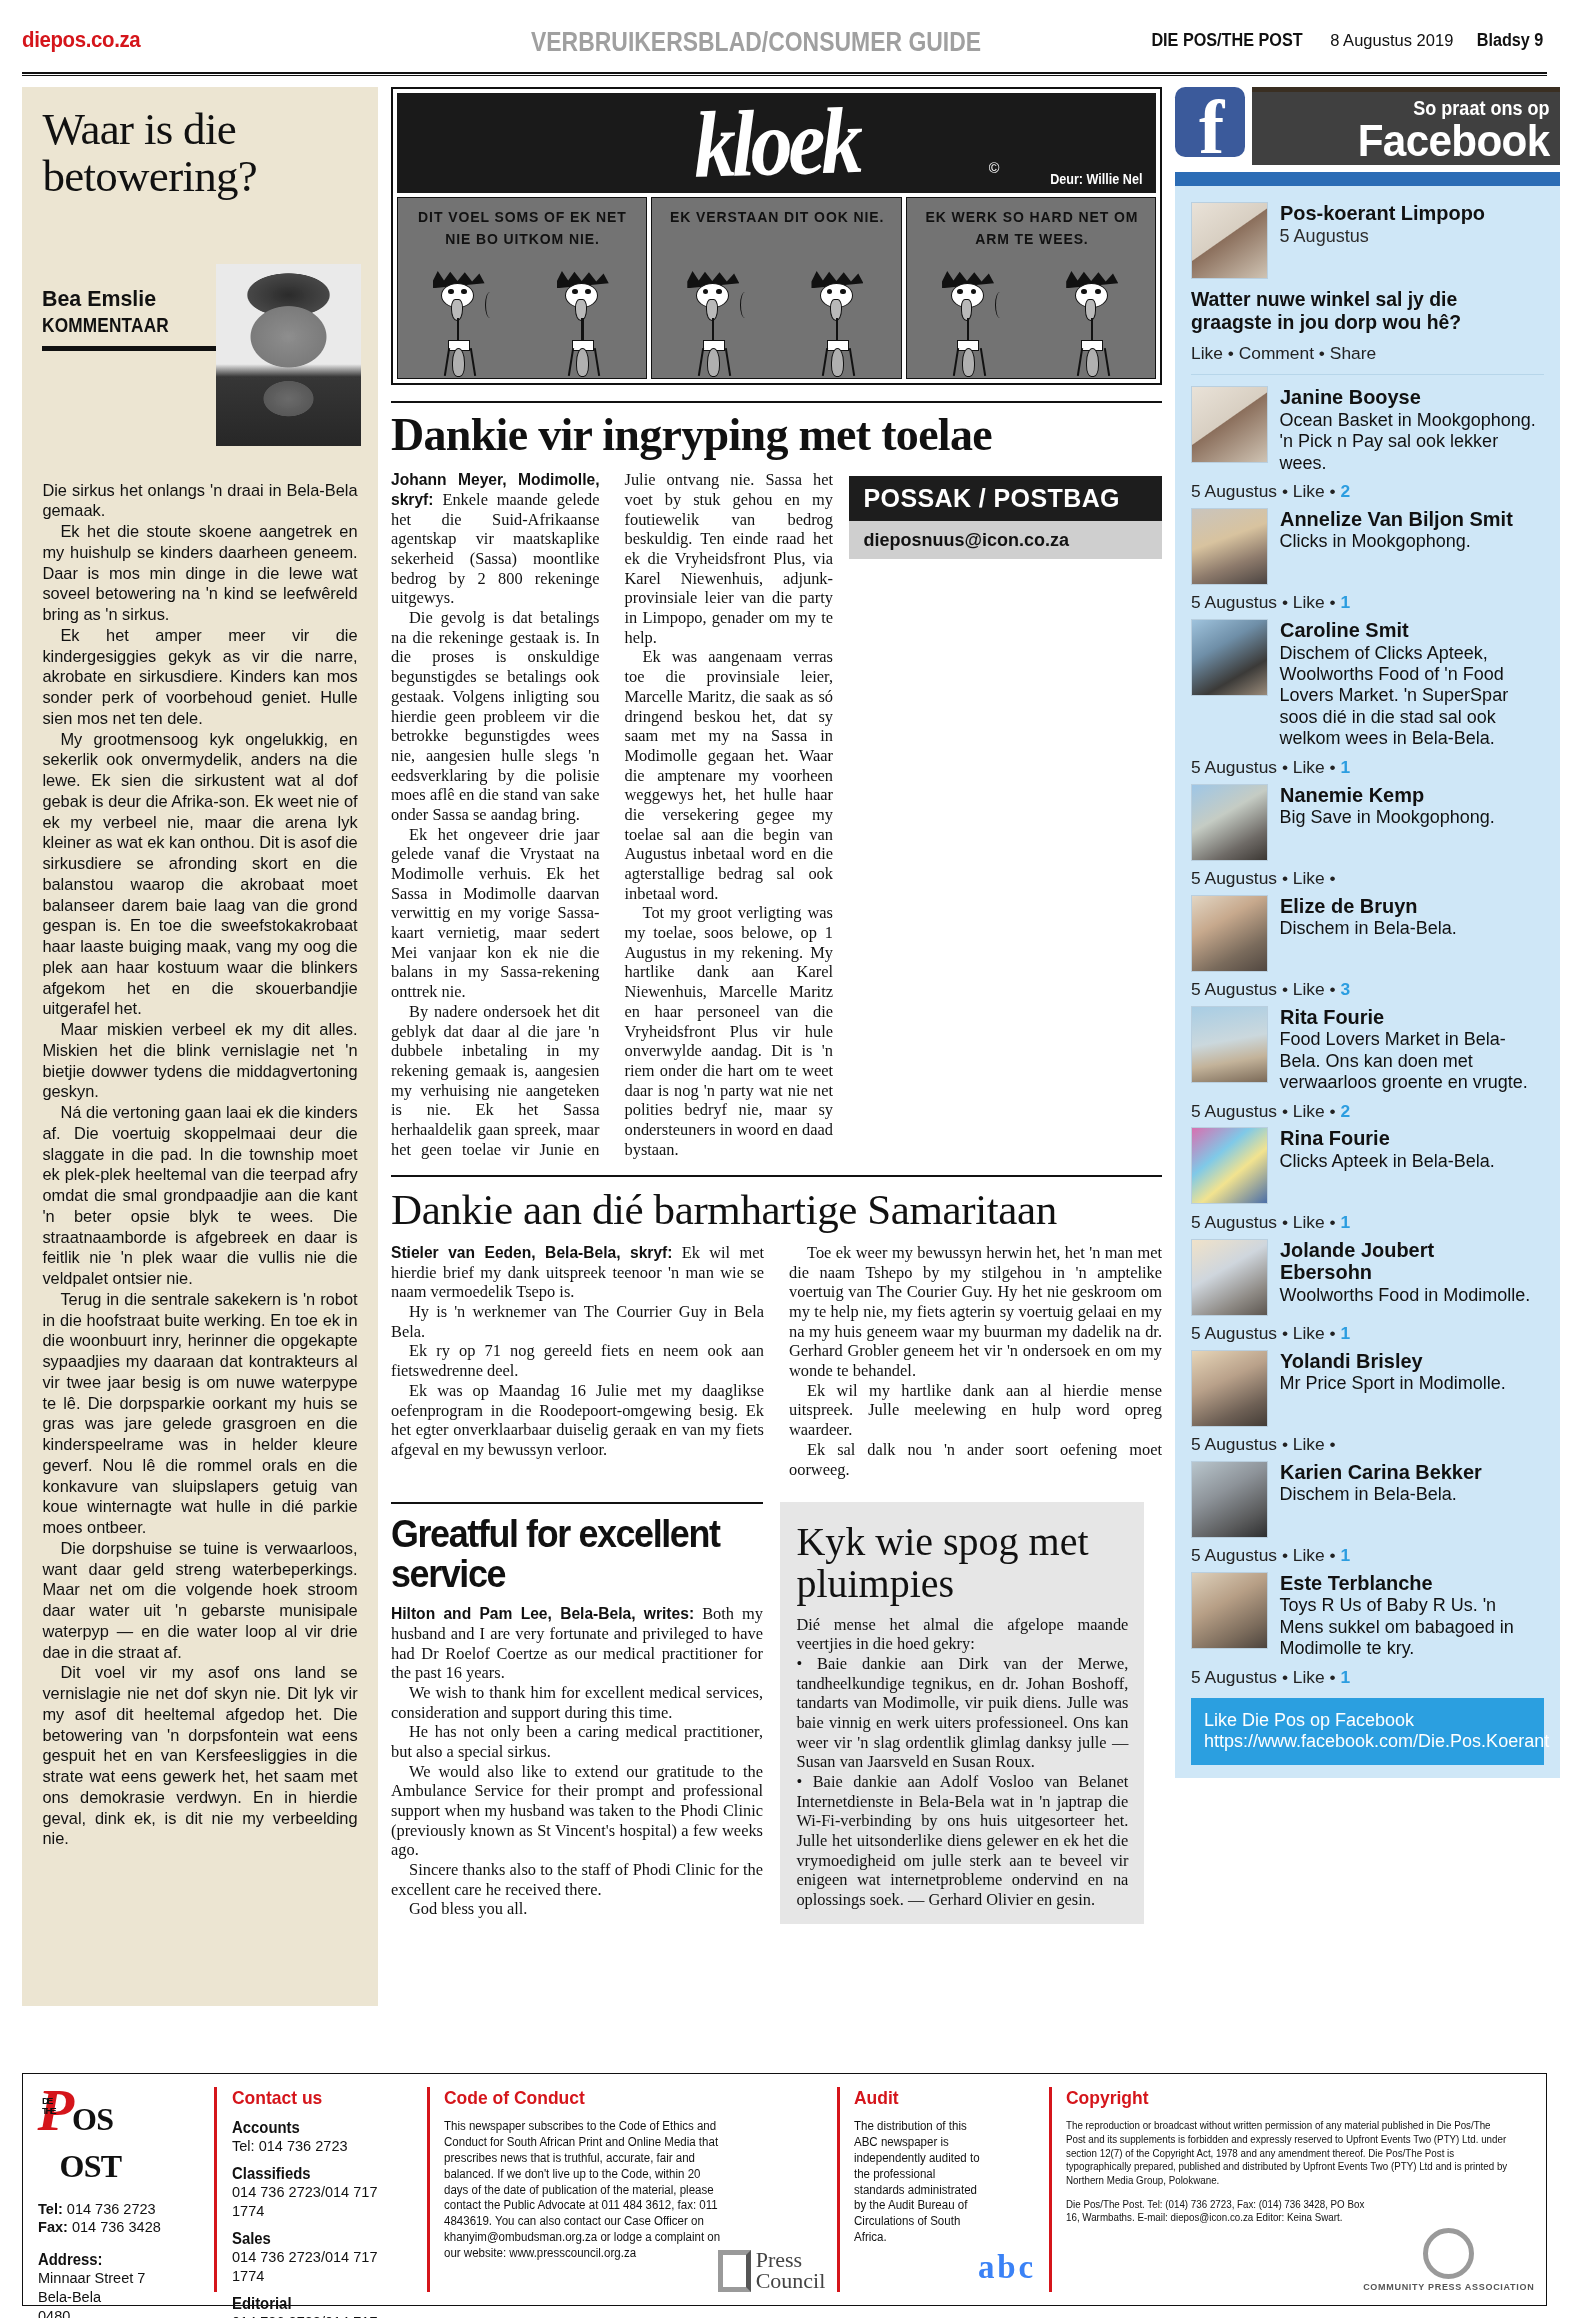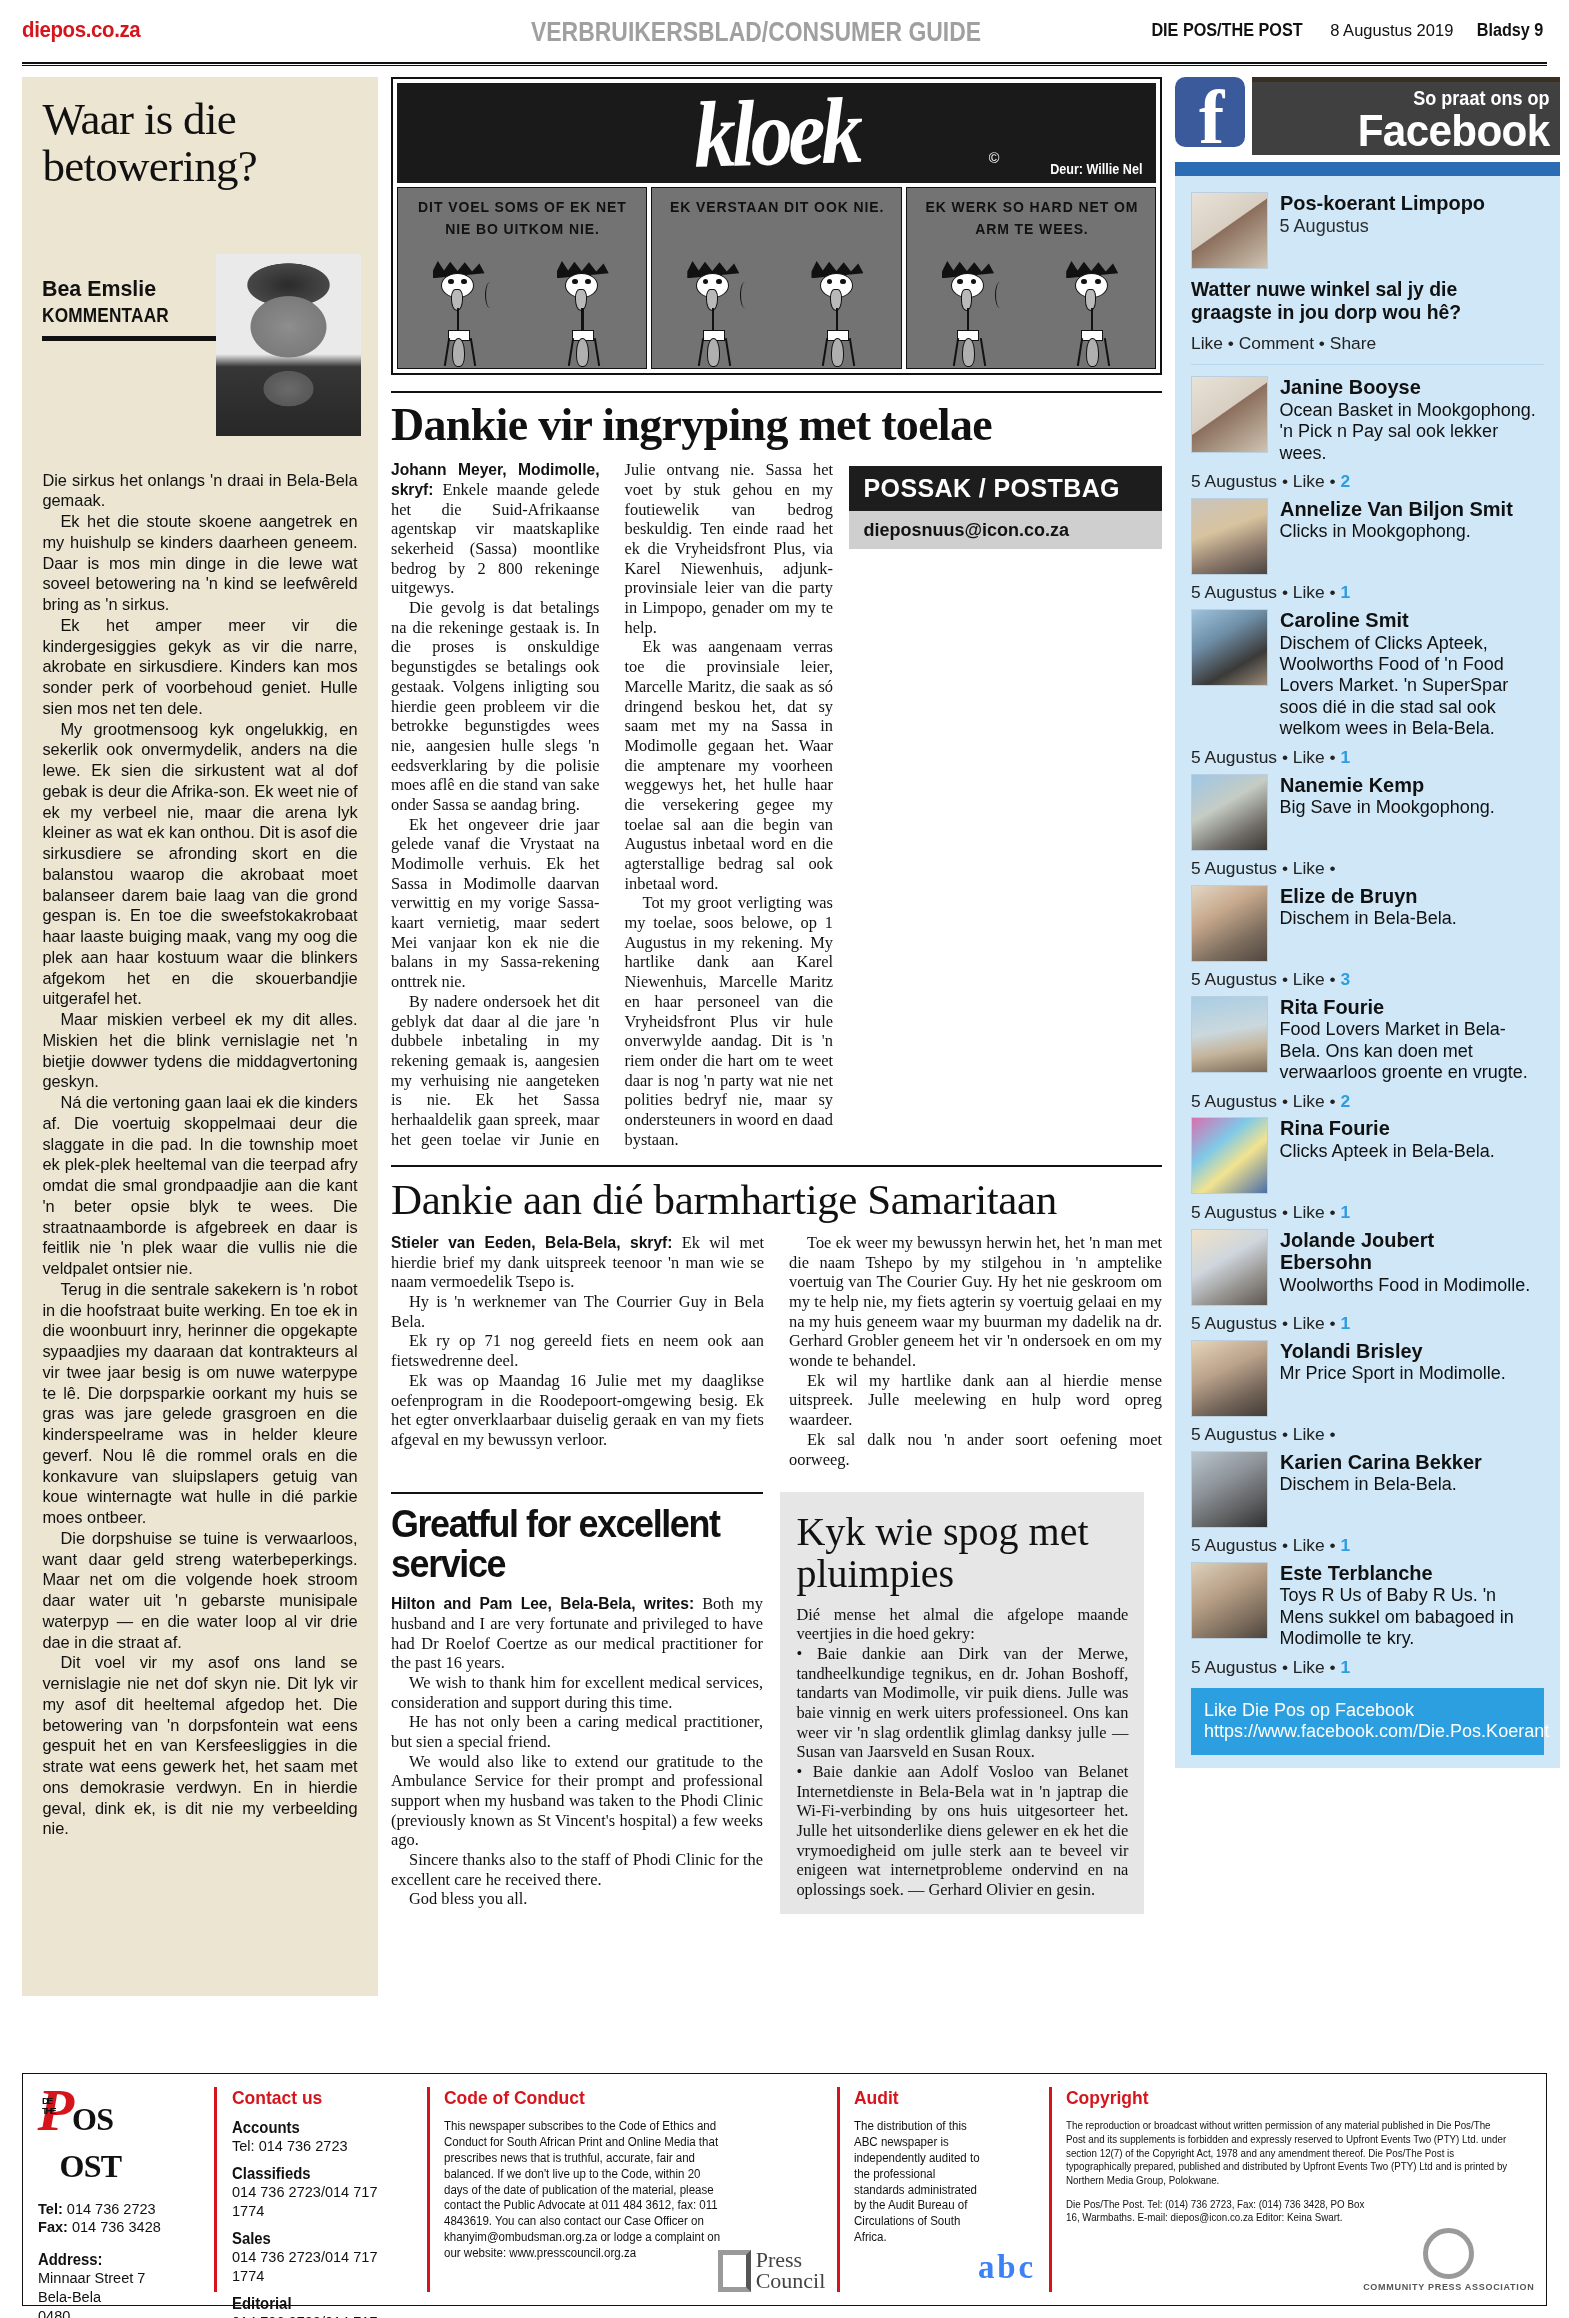--- a/index.html
+++ b/index.html
@@ -3,21 +3,21 @@
 <meta charset="utf-8">
 <title>Die Pos / The Post — Verbruikersblad / Consumer Guide</title>
 <style>
   * { box-sizing: border-box; margin: 0; padding: 0; }
   html, body { background: #fff; }
   body {
     width: 1569px; height: 2319px;
     font-family: "Liberation Sans", sans-serif;
     color: #111; position: relative; overflow: hidden;
   }
-  .page { position: relative; width: 1569px; height: 2319px; padding: 0 22px; border-radius: 28px; }
+  .page { position: relative; width: 1569px; height: 2319px; padding: 10px 22px; border-radius: 28px; }
 
   
   .masthead { position: relative; height: 60px; display: flex; align-items: center; }
   .mh-site { color: #d5151b; font-weight: bold; font-size: 22px; letter-spacing: -0.4px;
              font-family: "Liberation Sans", sans-serif; transform: scaleX(0.93); transform-origin: left; }
   .mh-center { position: absolute; left: 509px; top: 17.4px; color: #a0a0a0; font-weight: bold;
                font-size: 27px; letter-spacing: 0px; transform: scaleX(0.85); transform-origin: left; white-space: nowrap; }
   .mh-right { position: absolute; right: 0px; top: 20.4px; display: flex; align-items: baseline; gap: 16px; white-space: nowrap; }
   .mh-paper { font-weight: bold; font-size: 18px; transform: scaleX(0.9); }
   .mh-date { font-size: 17.4px; transform: scaleX(0.95); }
@@ -330,21 +330,21 @@
         </div>
       </div>
 
       <div class="two-bottom">
         <div class="tb-left">
           <div class="art-rule"></div>
           <div class="headline-c">Greatful for excellent service</div>
           <div class="body-serif">
             <p class="lead"><b class="who">Hilton and Pam Lee, Bela-Bela, writes:</b> <span>Both my husband and I are very fortunate and privileged to have had Dr Roelof Coertze as our medical practitioner for the past 16 years.</span></p>
             <p>We wish to thank him for excellent medical services, consideration and support during this time.</p>
-            <p>He has not only been a caring medical practitioner, but sien a special friend.</p>
+            <p>He has not only been a caring medical practitioner, but also a special sirkus.</p>
             <p>We would also like to extend our gratitude to the Ambulance Service for their prompt and professional support when my husband was taken to the Phodi Clinic (previously known as St Vincent's hospital) a few weeks ago.</p>
             <p>Sincere thanks also to the staff of Phodi Clinic for the excellent care he received there.</p>
             <p>God bless you all.</p>
           </div>
         </div>
         <div class="tb-right">
           <div class="headline-d">Kyk wie spog met pluimpies</div>
           <div class="body-serif">
             <p class="lead">Dié mense het almal die afgelope maande veertjies in die hoed gekry:</p>
             <p class="lead">• Baie dankie aan Dirk van der Merwe, tandheelkundige tegnikus, en dr. Johan Boshoff, tandarts van Modimolle, vir puik diens. Julle was baie vinnig en werk uiters professioneel. Ons kan weer vir 'n slag ordentlik glimlag danksy julle — Susan van Jaarsveld en Susan Roux.</p>

